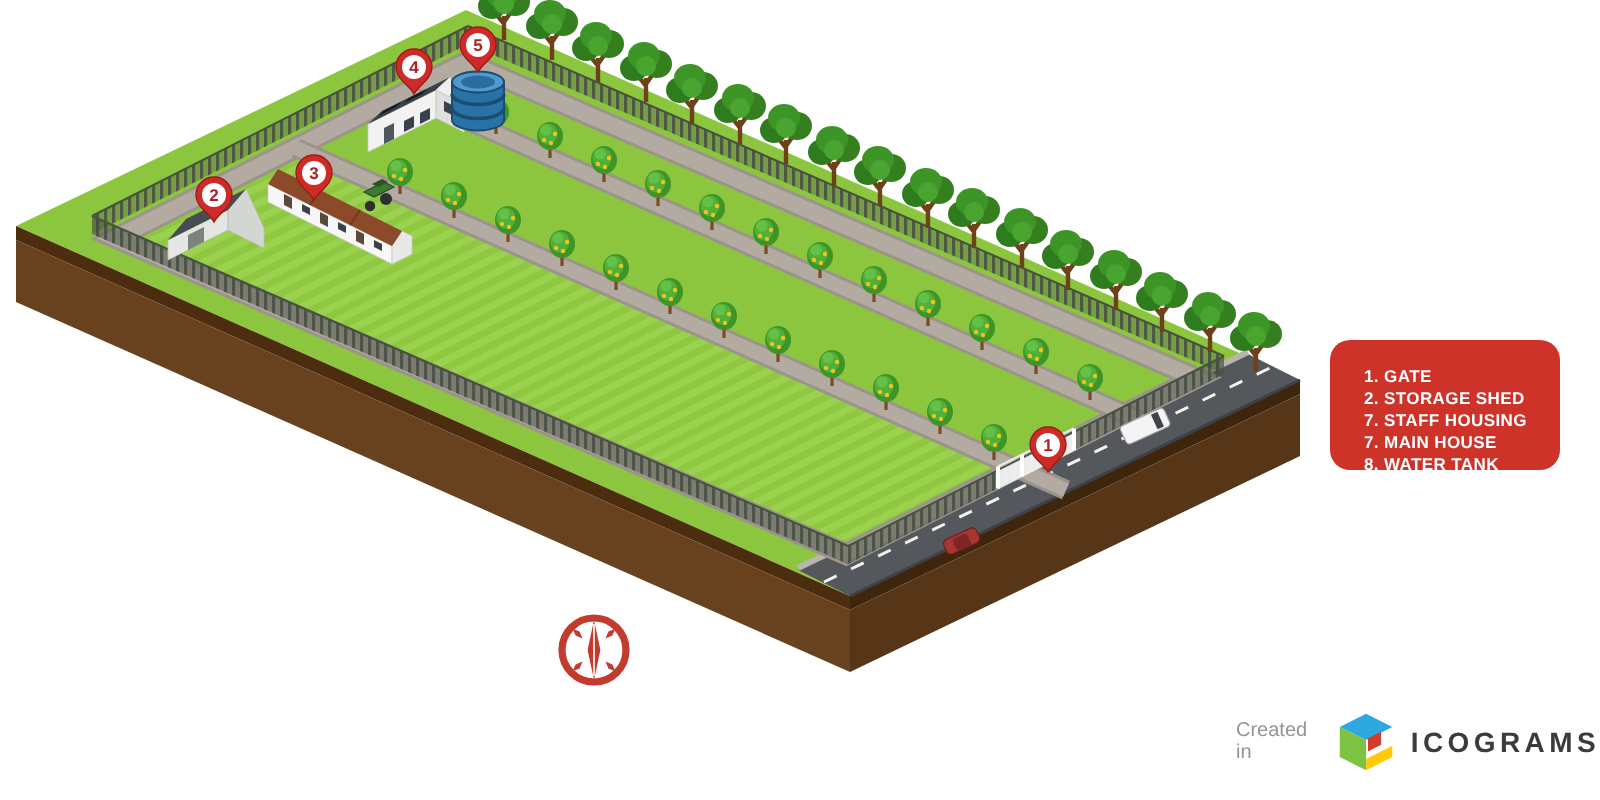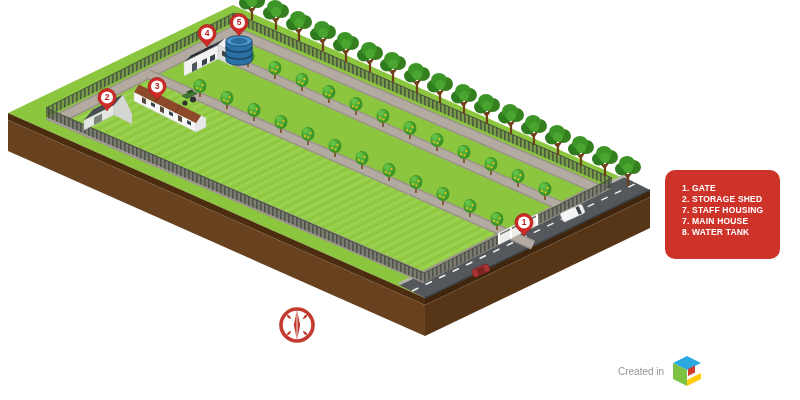--- a/index.html
+++ b/index.html
@@ -6,21 +6,21 @@
   body {
     width:800px; height:400px; position:relative; overflow:hidden;
     background:#ffffff; font-family:"Liberation Sans", sans-serif;
   }
   .scene { position:absolute; left:0; top:0; }
   .pin-num {
     font-family:"Liberation Sans", sans-serif; font-size:8.5px; font-weight:bold;
     fill:#B02020; text-anchor:middle;
   }
   .legend {
-    position:absolute; left:665px; top:170px; width:115px; height:89px;
+    position:absolute; left:665px; top:170px; width:115px; height:65px;
     background:#CE332A; border-radius:10px; box-sizing:border-box;
     padding:13px 6px 0 17px;
   }
   .legend-item {
     color:#ffffff; font-size:8.5px; font-weight:bold; line-height:11px;
     letter-spacing:0.2px; white-space:nowrap;
   }
   .footer {
     position:absolute; left:618px; top:351px; height:40px;
     display:flex; align-items:center; gap:7px;
@@ -271,13 +271,14 @@
 </div>
 
 <div class="footer">
   <span class="created-in">Created in</span>
   <svg width="32" height="34" viewBox="0 0 32 34">
     <polygon points="16,2 30,9 16,16 2,9" fill="#2BA9E0"></polygon>
     <polygon points="2,9 16,16 16,32 2,25" fill="#7DC242"></polygon>
     <polygon points="16,32 30,25 30,19 16,26" fill="#FFCB05"></polygon>
     <polygon points="17,15 24,11.5 24,18.5 17,22" fill="#D23C2B"></polygon>
   </svg>
+  <span class="brand">ICOGRAMS</span>
 </div>
 
 </body></html>

